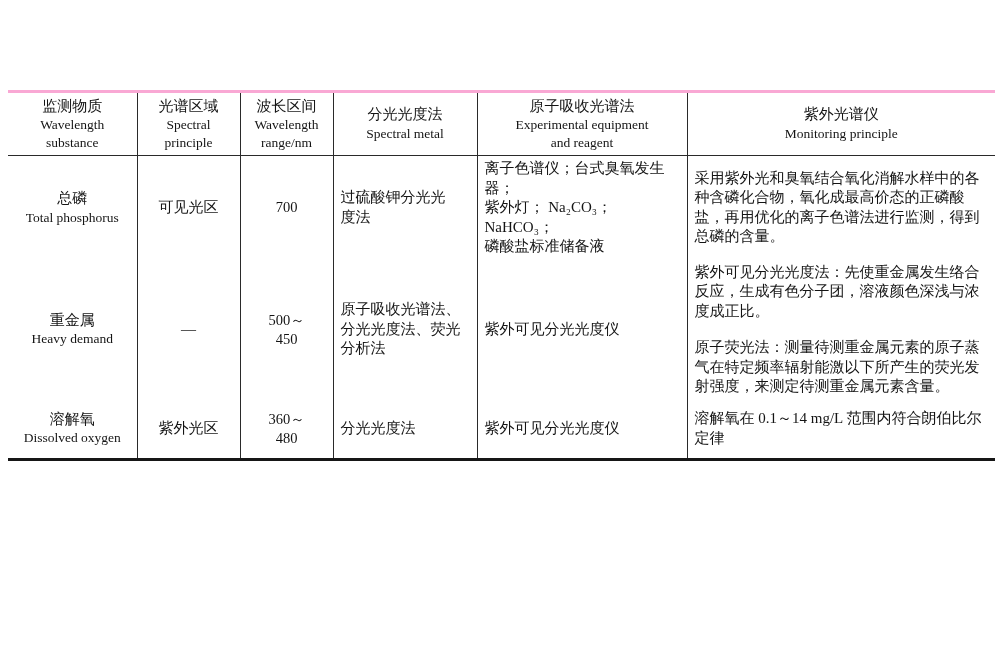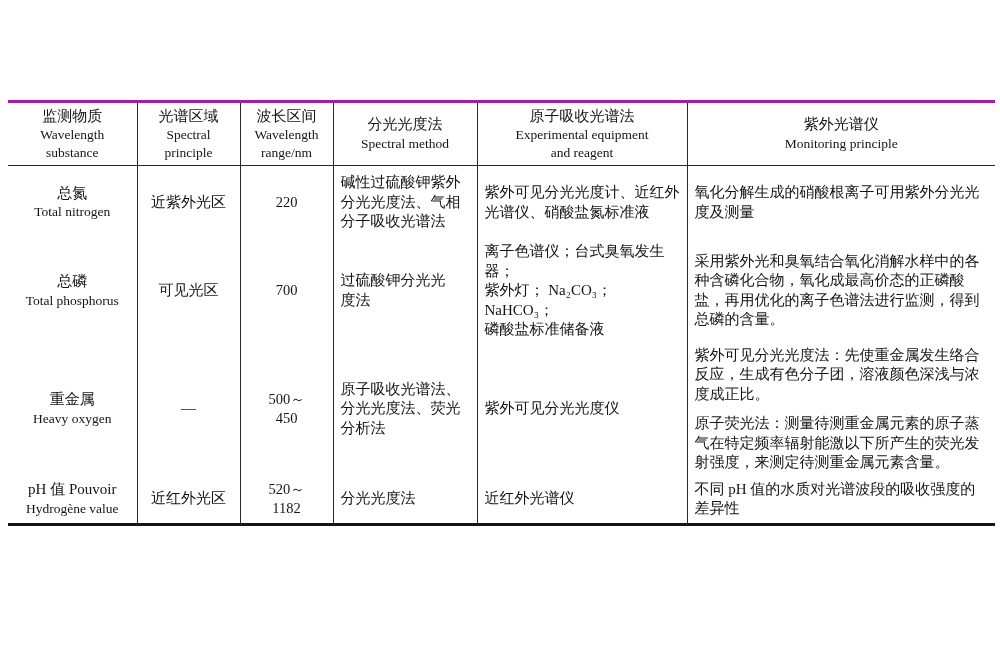--- a/index.html
+++ b/index.html
@@ -5,23 +5,23 @@
   html, body { margin: 0; padding: 0; background: #ffffff; }
   body {
     width: 1000px; height: 666px;
     font-family: "Liberation Serif", serif;
     color: #141414;
     overflow: hidden;
   }
   .page { position: relative; width: 1000px; height: 666px; background: #fff; }
 
   table.monitoring {
-    position: absolute; left: 8px; top: 100px; width: 987px;
+    position: absolute; left: 8px; top: 90px; width: 987px;
     border-collapse: collapse; table-layout: fixed;
-    border-top: 3px solid #a21caf;
+    border-top: 3px solid #f9a8d4;
     border-bottom: 3px solid #161616;
   }
   col.c1 { width: 129px; }
   col.c2 { width: 103px; }
   col.c3 { width: 93px; }
   col.c4 { width: 144px; }
   col.c5 { width: 210px; }
   col.c6 { width: 308px; }
 
   th, td {
@@ -44,21 +44,21 @@
   .left   { text-align: left; }
 
   tr.r0 td { height: 59px; }
   tr.r1 td { height: 67px; }
   tr.r2 td { height: 77px; }
   tr.r3 td { height: 112px; font-family: Liberation Serif, serif; }
   tr.r4 td { height: 52px; }
   tr.r5 td { height: 41px; }
 
   td.principle p { margin: 0; }
-  td.principle p + p { margin-top: 10px; }
+  td.principle p + p { margin-top: 17px; }
 </style>
 </head>
 <body>
 
 <div class="page">
   <table class="monitoring">
     <colgroup>
       <col class="c1">
         <col class="c2">
         <col class="c3">
@@ -78,52 +78,36 @@
           <div class="en pre">Spectral
 principle</div>
         </th>
         <th>
           <div class="cn">波长区间</div>
           <div class="en pre">Wavelength
 range/nm</div>
         </th>
         <th>
           <div class="cn">分光光度法</div>
-          <div class="en pre">Spectral method</div>
+          <div class="en pre">Spectral metal</div>
         </th>
         <th>
           <div class="cn">原子吸收光谱法</div>
           <div class="en pre">Experimental equipment
 and reagent</div>
         </th>
         <th>
           <div class="cn">紫外光谱仪</div>
           <div class="en pre">Monitoring principle</div>
         </th>
       </tr>
     </thead>
     <tbody>
 
 
-      <tr class="r1">
-        <td class="center">
-          <div class="cn">总氮</div>
-          <div class="en pre">Total nitrogen</div>
-        </td>
-        <td class="center cn">近紫外光区</td>
-        <td class="center pre">220</td>
-        <td class="left cn pre">碱性过硫酸钾紫外
-分光光度法、气相
-分子吸收光谱法</td>
-        <td class="left cn pre">紫外可见分光光度计、近红外
-光谱仪、硝酸盐氮标准液</td>
-        <td class="left cn principle">
-          <p>氧化分解生成的硝酸根离子可用紫外分光光度及测量</p>
-        </td>
-      </tr>
 
       <tr class="r2">
         <td class="center">
           <div class="cn">总磷</div>
           <div class="en pre">Total phosphorus</div>
         </td>
         <td class="center cn">可见光区</td>
         <td class="center pre">700</td>
         <td class="left cn pre">过硫酸钾分光光
 度法</td>
@@ -131,46 +115,46 @@
 紫外灯； Na₂CO₃； NaHCO₃；
 磷酸盐标准储备液</td>
         <td class="left cn principle">
           <p>采用紫外光和臭氧结合氧化消解水样中的各种含磷化合物，氧化成最高价态的正磷酸盐，再用优化的离子色谱法进行监测，得到总磷的含量。</p>
         </td>
       </tr>
 
       <tr class="r3">
         <td class="center">
           <div class="cn">重金属</div>
-          <div class="en pre">Heavy oxygen</div>
+          <div class="en pre">Heavy demand</div>
         </td>
         <td class="center cn">—</td>
         <td class="center pre">500～
 450</td>
         <td class="left cn pre">原子吸收光谱法、
 分光光度法、荧光
 分析法</td>
         <td class="left cn pre">紫外可见分光光度仪</td>
         <td class="left cn principle">
           <p>紫外可见分光光度法：先使重金属发生络合反应，生成有色分子团，溶液颜色深浅与浓度成正比。</p>
           <p>原子荧光法：测量待测重金属元素的原子蒸气在特定频率辐射能激以下所产生的荧光发射强度，来测定待测重金属元素含量。</p>
         </td>
       </tr>
 
-
-      <tr class="r5">
+      <tr class="r4">
         <td class="center">
-          <div class="cn">pH 值  Pouvoir</div>
-          <div class="en pre">Hydrogène value</div>
+          <div class="cn">溶解氧</div>
+          <div class="en pre">Dissolved oxygen</div>
         </td>
-        <td class="center cn">近红外光区</td>
-        <td class="center pre">520～
-1182</td>
+        <td class="center cn">紫外光区</td>
+        <td class="center pre">360～
+480</td>
         <td class="left cn pre">分光光度法</td>
-        <td class="left cn pre">近红外光谱仪</td>
+        <td class="left cn pre">紫外可见分光光度仪</td>
         <td class="left cn principle">
-          <p>不同 pH 值的水质对光谱波段的吸收强度的差异性</p>
+          <p>溶解氧在 0.1～14 mg/L 范围内符合朗伯比尔定律</p>
         </td>
       </tr>
+
 
     </tbody>
   </table>
 </div>
 
 </body></html>

